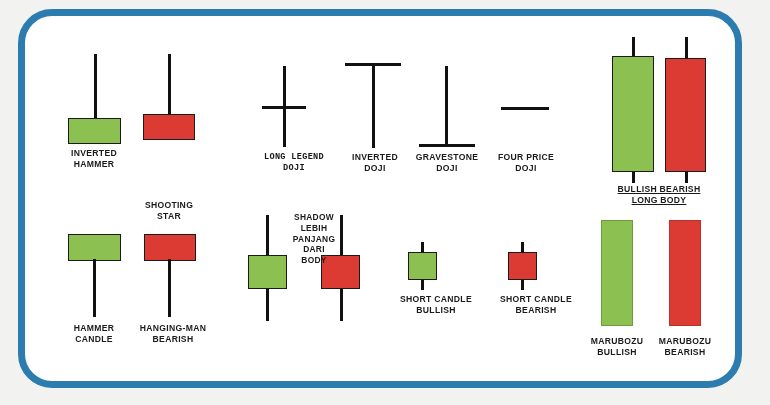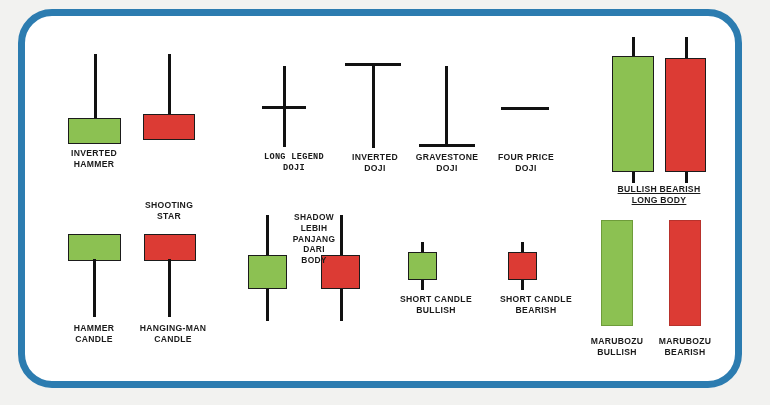--- a/index.html
+++ b/index.html
@@ -129,21 +129,21 @@
       <div class="wick" style="left:93px;top:259px;height:58px;"></div>
     </div>
     <div class="label" style="left:44px;top:323px;width:100px;">HAMMER
 CANDLE</div>
 
     <div class="fig">
       <div class="body bear" style="left:144px;top:234px;width:52px;height:27px;"></div>
       <div class="wick" style="left:168px;top:259px;height:58px;"></div>
     </div>
     <div class="label" style="left:118px;top:323px;width:110px;">HANGING-MAN
-CANDLE</div>
+BEARISH</div>
 
     <div class="fig">
       <div class="wick" style="left:266px;top:215px;height:106px;"></div>
       <div class="body bull" style="left:248px;top:255px;width:39px;height:34px;"></div>
     </div>
 
     <div class="fig">
       <div class="wick" style="left:340px;top:215px;height:106px;"></div>
       <div class="body bear" style="left:321px;top:255px;width:39px;height:34px;"></div>
     </div>

